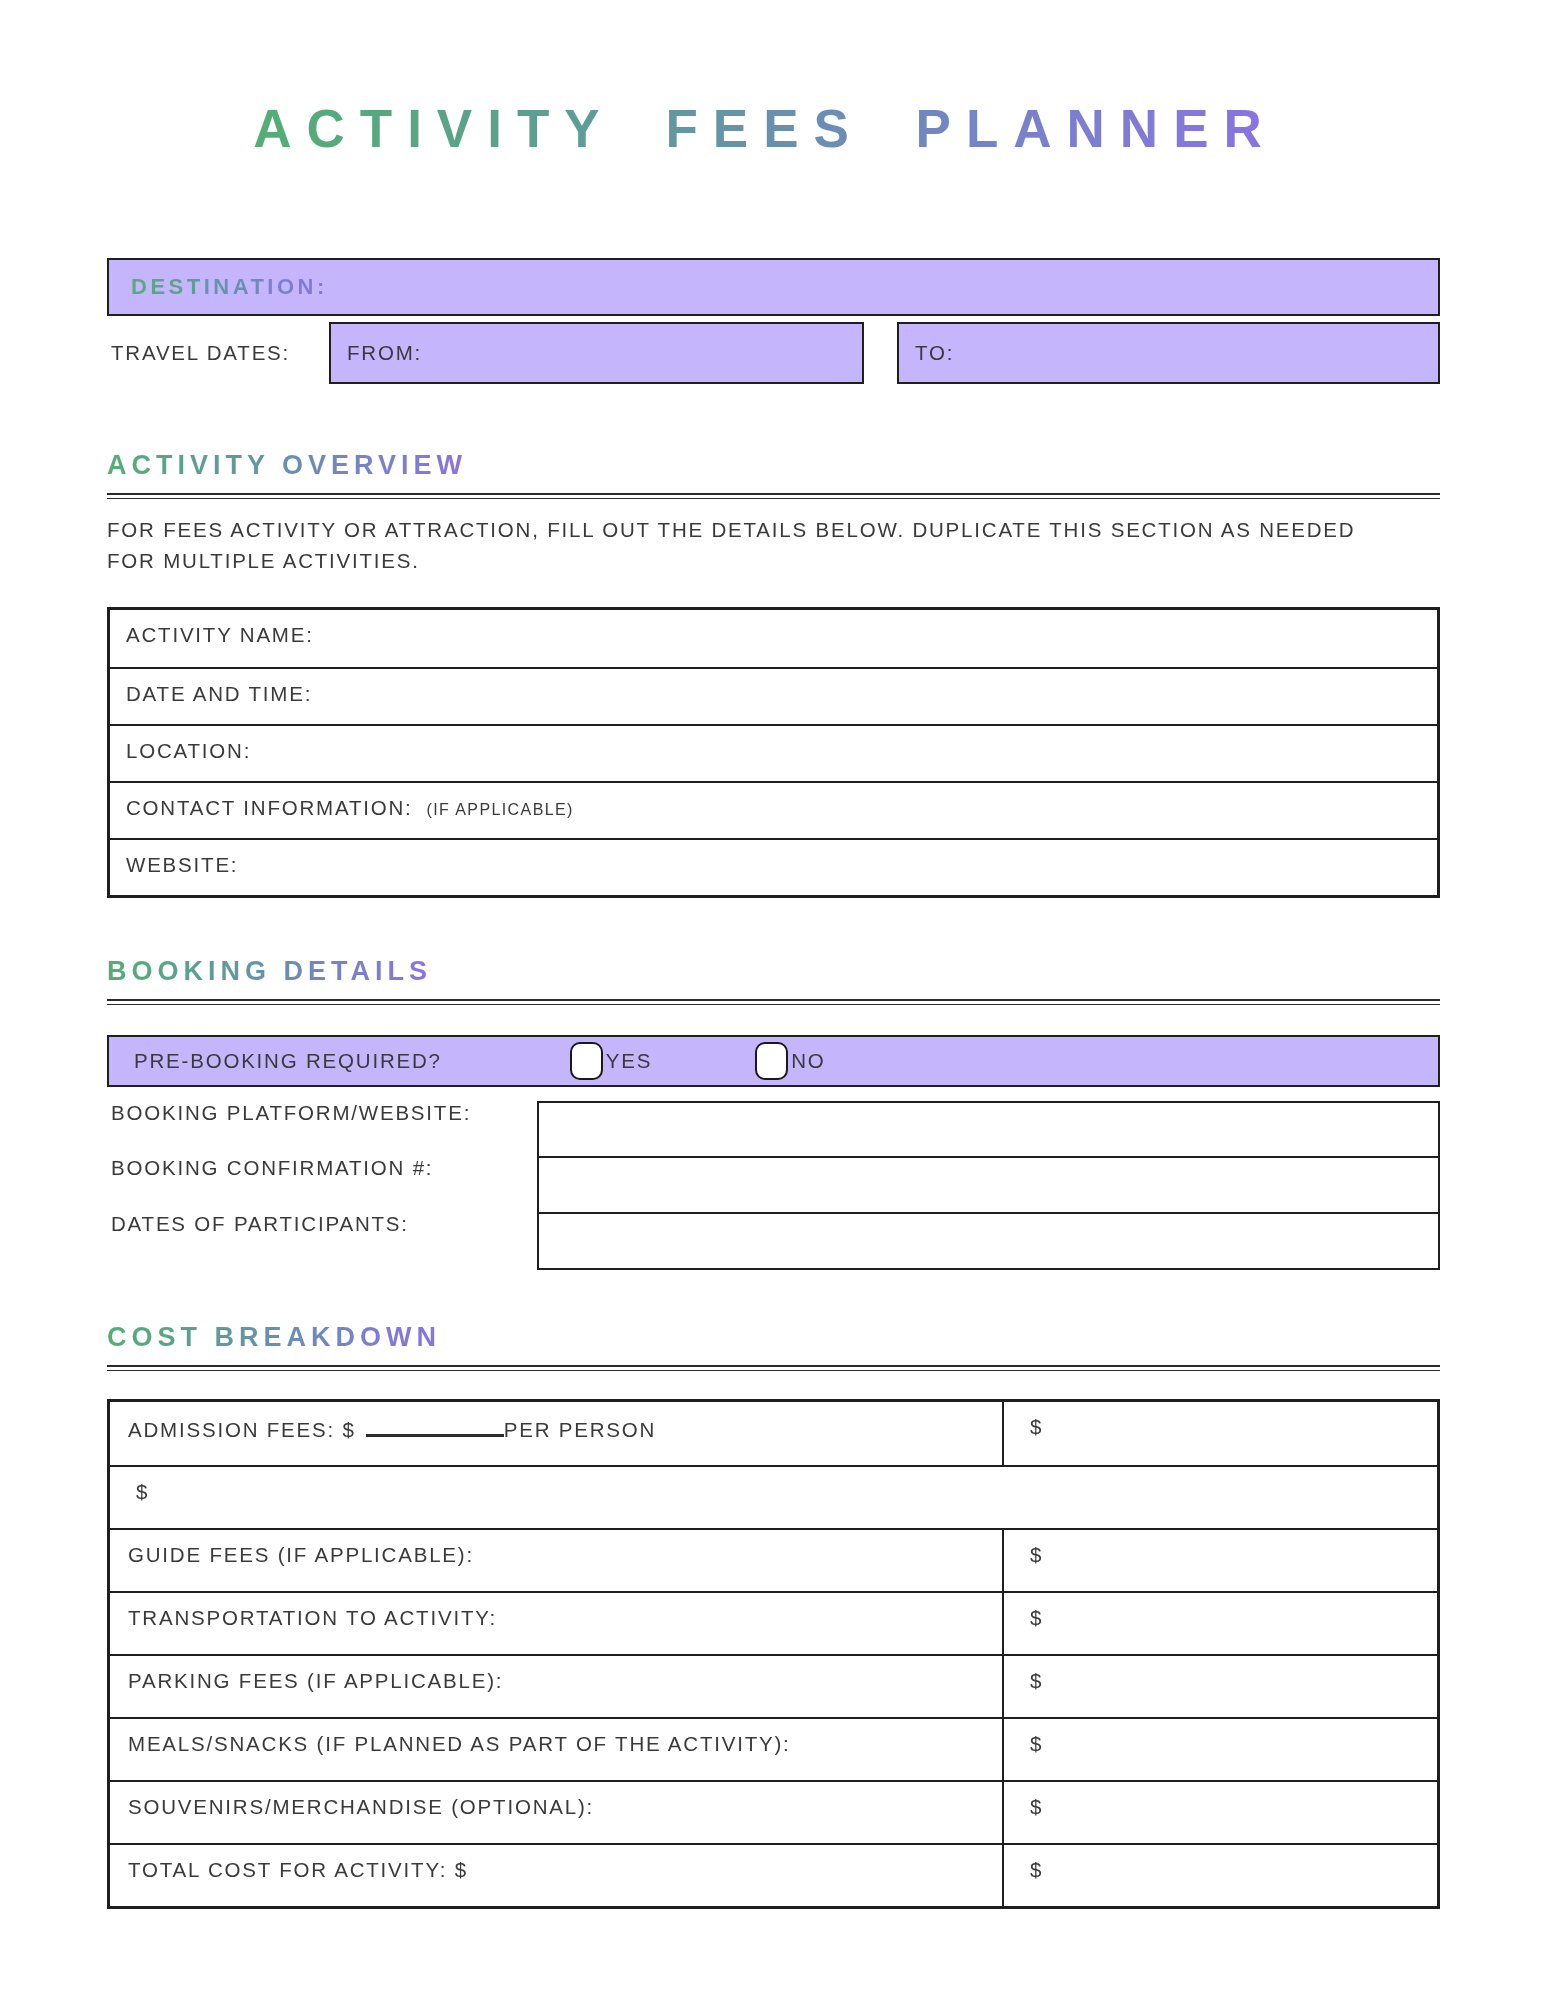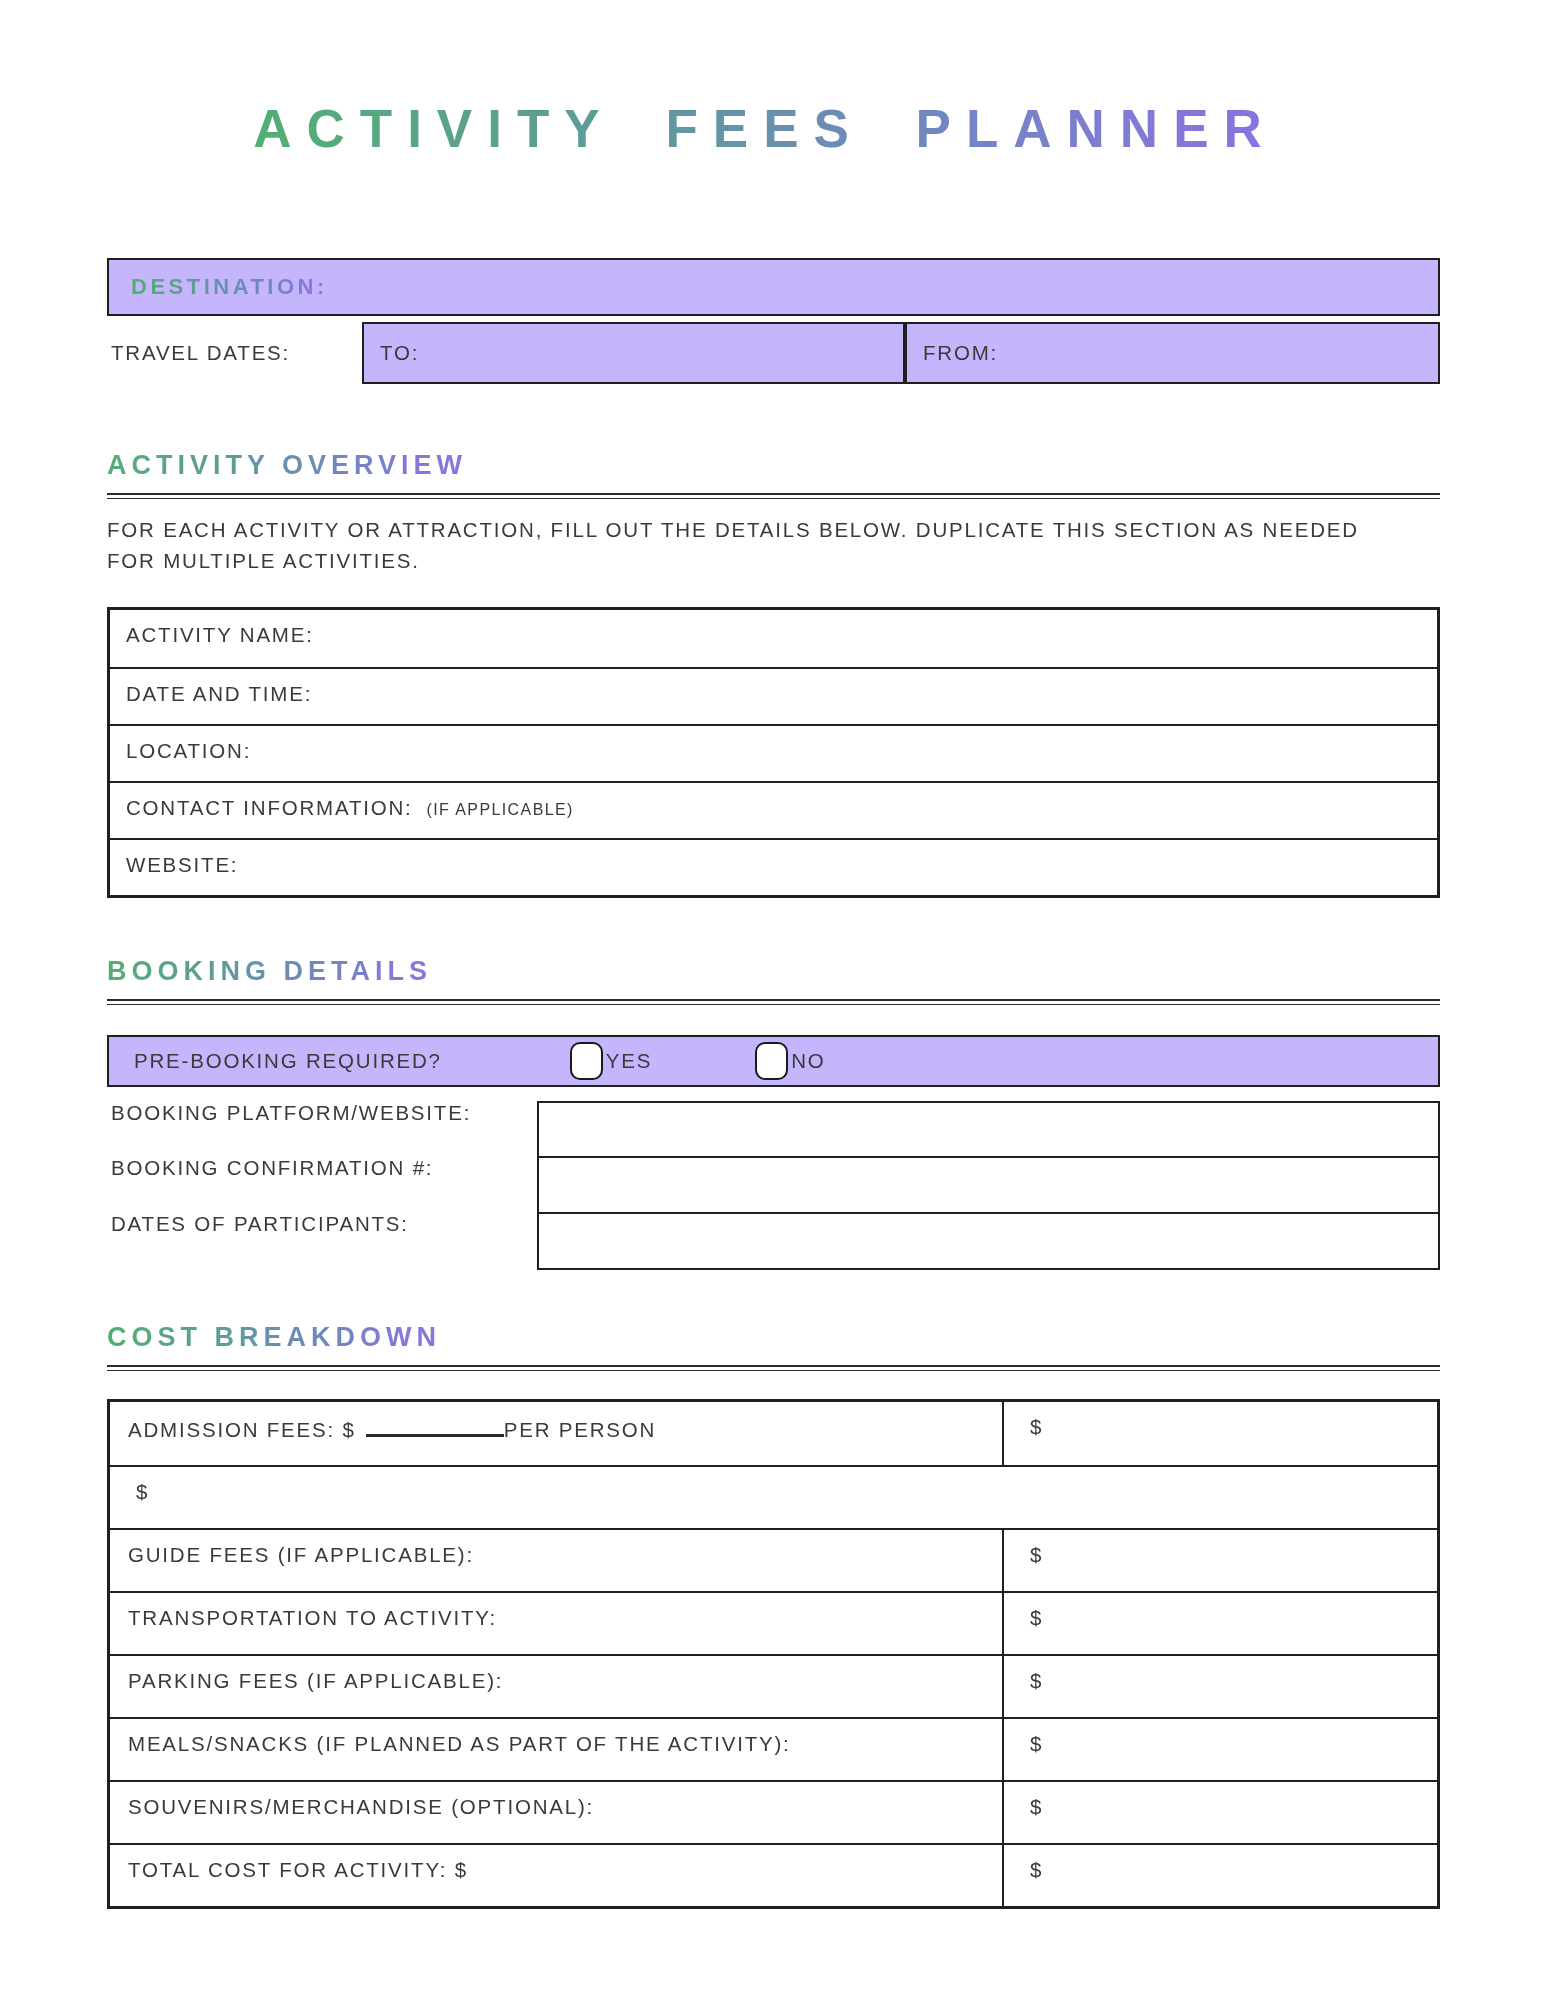--- a/index.html
+++ b/index.html
@@ -194,32 +194,32 @@
     
     <div class="box dest-box">
       <span class="dest-label gradient">DESTINATION:</span>
     </div>
 
     
     <div class="travel-row">
       <div class="travel-label-wrap">
         <span class="plain-label">TRAVEL DATES:</span>
       </div>
+      <div class="box from-box">
+        <span class="plain-label">FROM:</span>
+      </div>
       <div class="box to-box">
         <span class="plain-label">TO:</span>
       </div>
-      <div class="box from-box">
-        <span class="plain-label">FROM:</span>
-      </div>
     </div>
 
     
     <h2 class="section-heading gradient sh-activity">ACTIVITY OVERVIEW</h2>
     <div class="rule"></div>
-    <p class="desc">FOR EACH ACTIVITY OR ATTRACTION, FILL OUT THE DETAILS BELOW. DUPLICATE THIS SECTION AS NEEDED FOR MULTIPLE ACTIVITIES.</p>
+    <p class="desc">FOR FEES ACTIVITY OR ATTRACTION, FILL OUT THE DETAILS BELOW. DUPLICATE THIS SECTION AS NEEDED FOR MULTIPLE ACTIVITIES.</p>
 
     <div class="activity-table">
       <div class="t-row">
         <span class="plain-label">ACTIVITY NAME:</span>
       </div>
       <div class="t-row">
         <span class="plain-label">DATE AND TIME:</span>
       </div>
       <div class="t-row">
         <span class="plain-label">LOCATION:</span>

